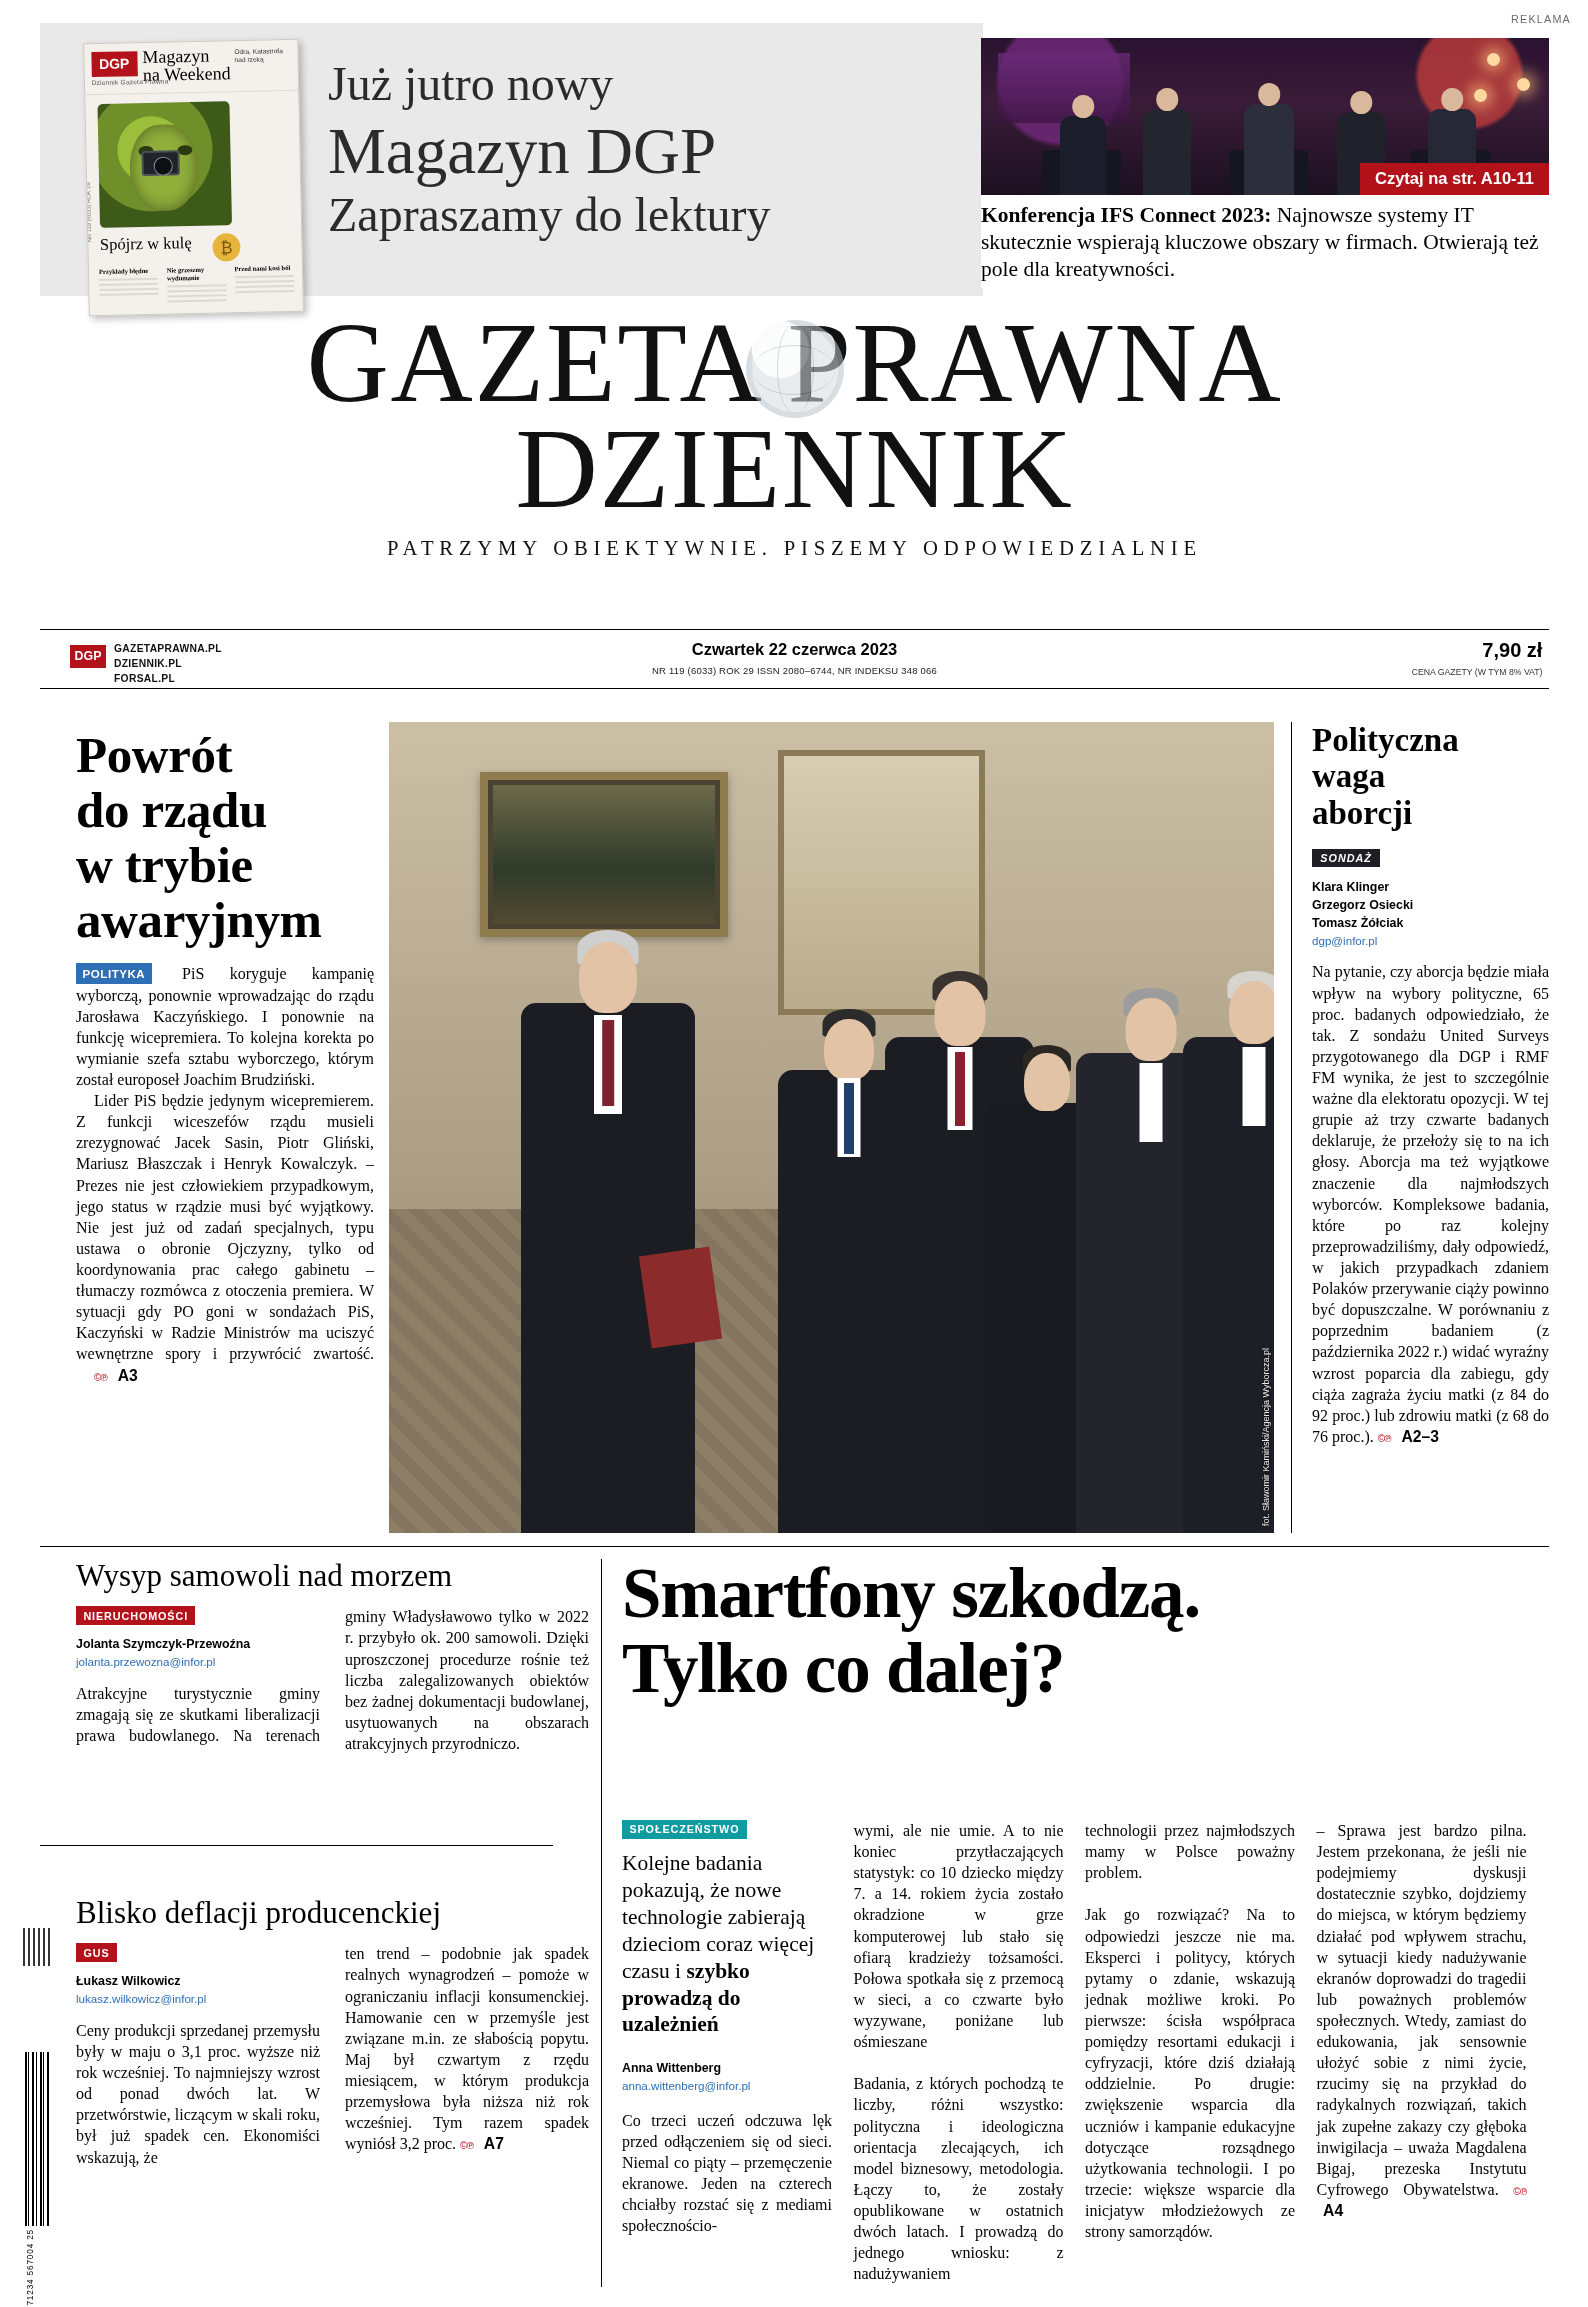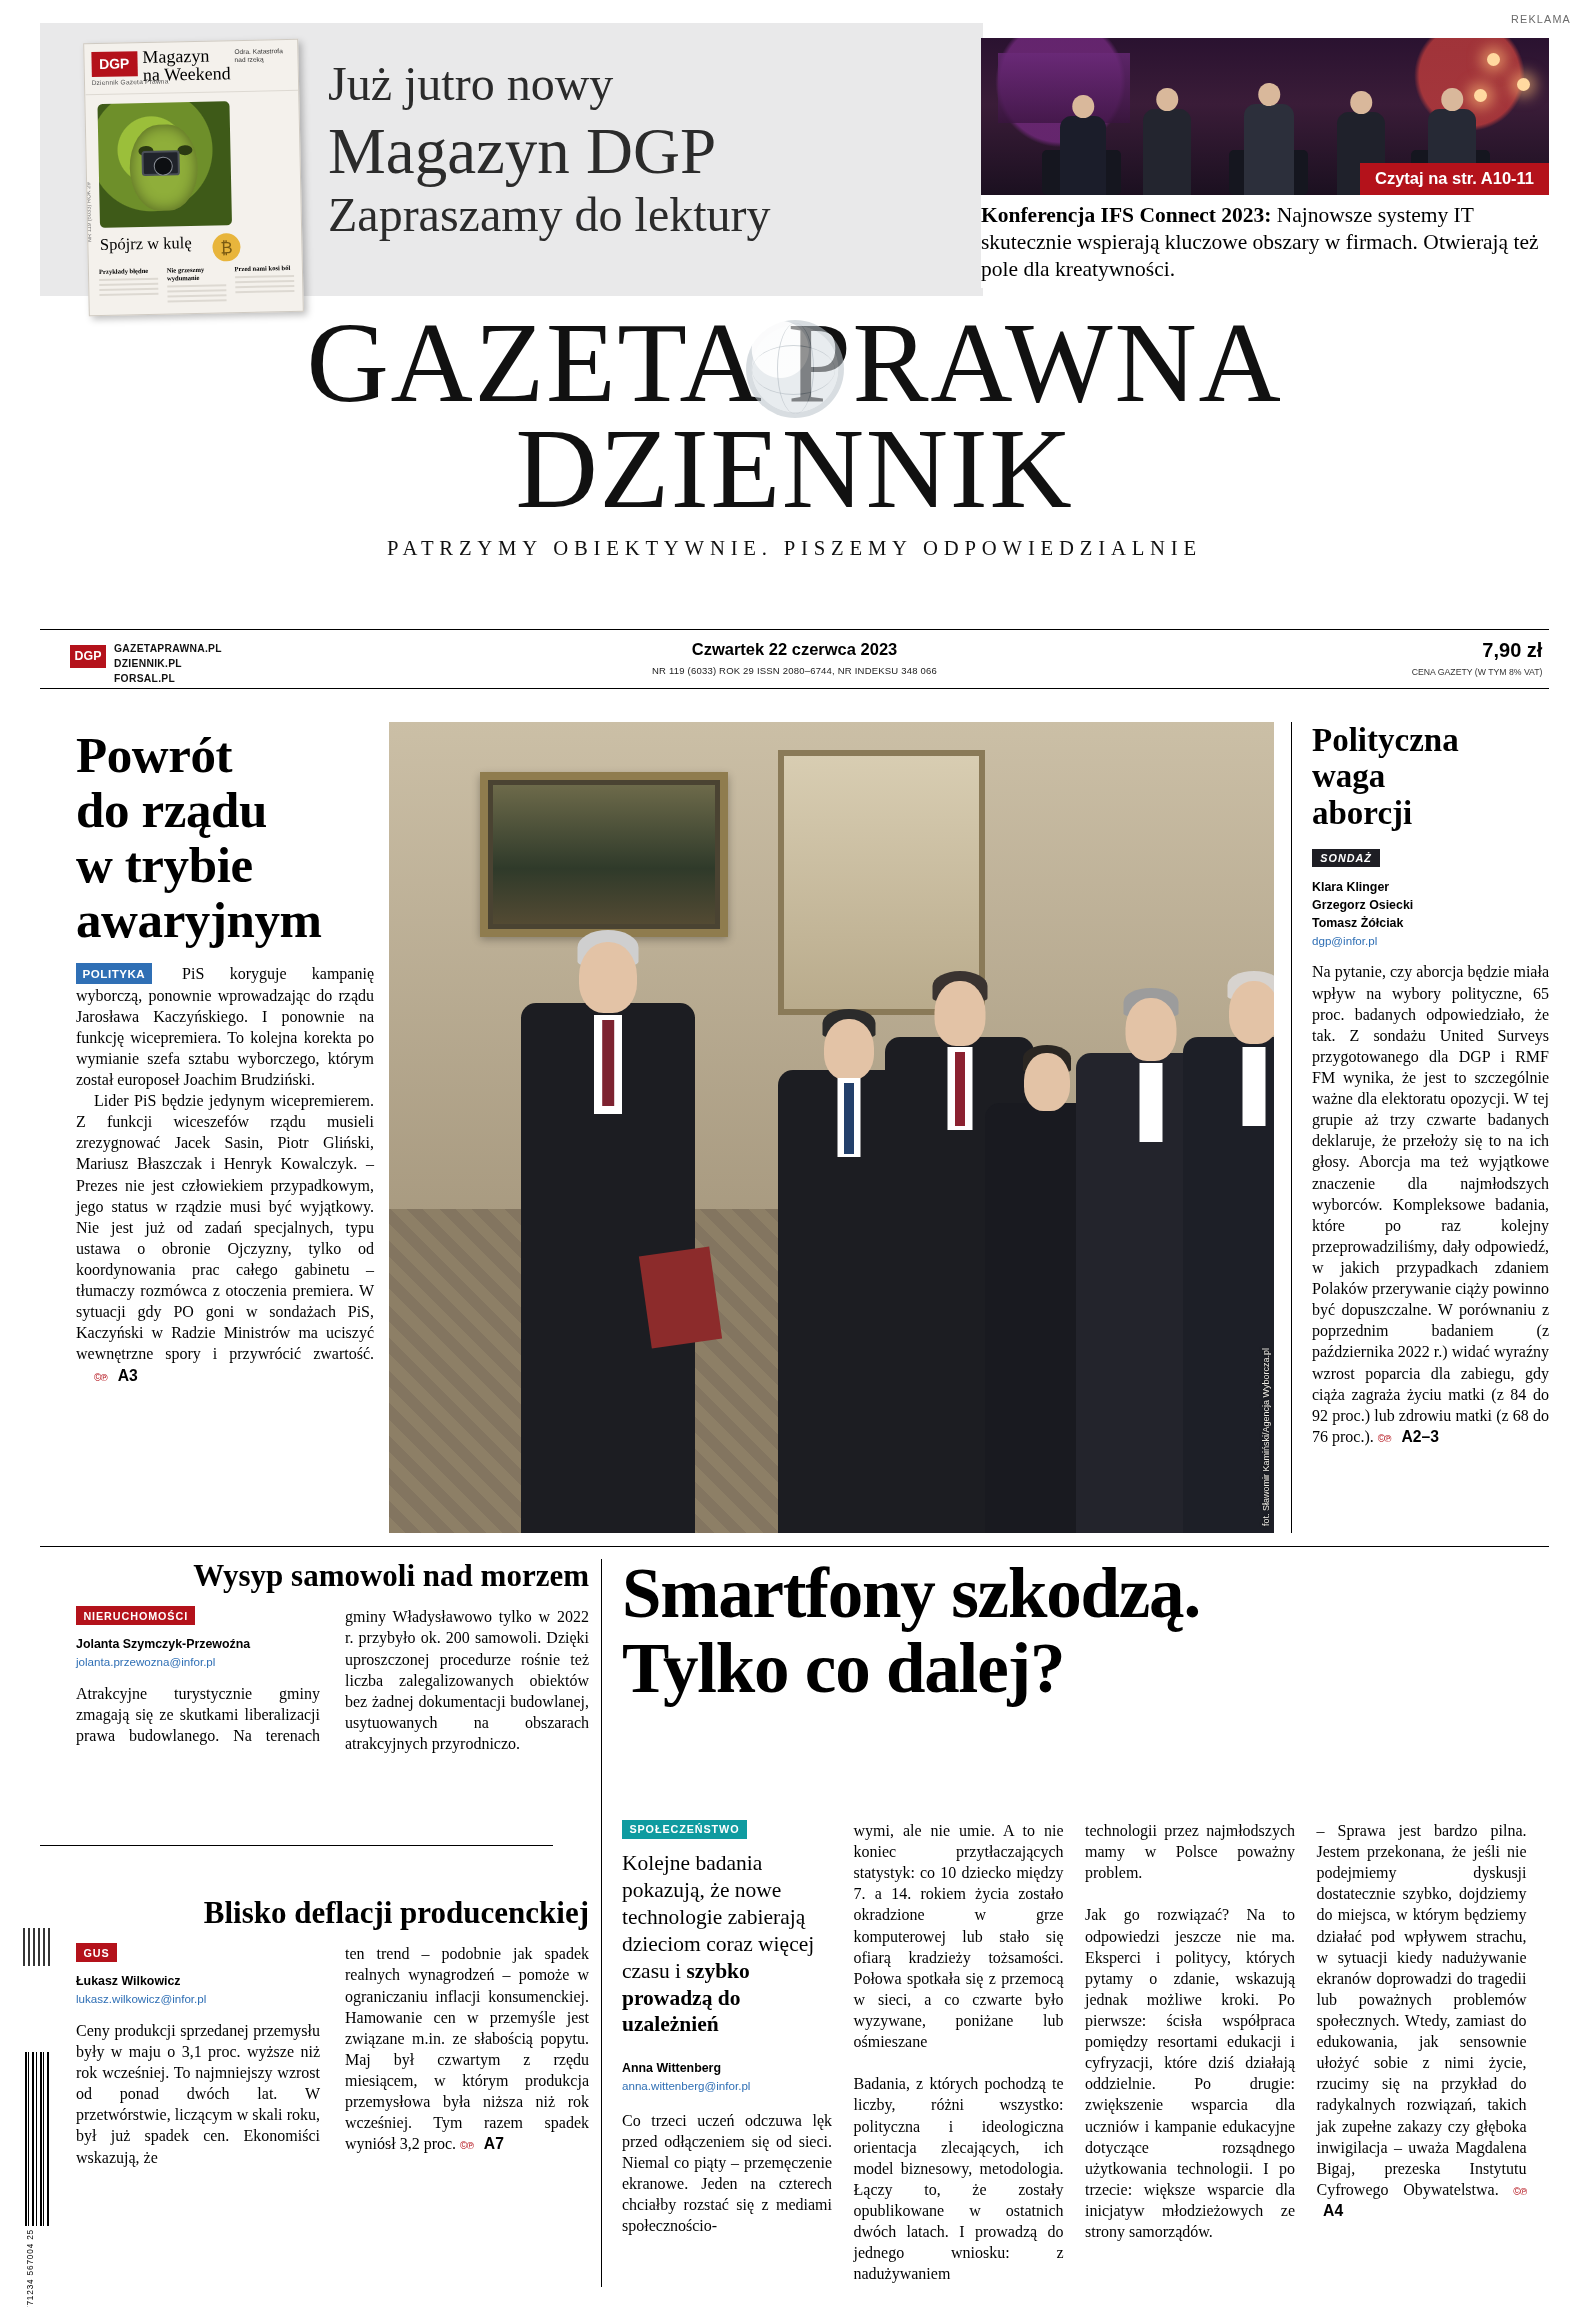--- a/index.html
+++ b/index.html
@@ -285,21 +285,21 @@
     text-align:justify; margin-top:11.6px;
   }
 
   
   .rule-c{ top:1546px; }
   .rule-d{ top:1845px; left:40px; width:513px; }
 
   
   .blk-wysyp{ position:absolute; left:76px; top:1559px; width:513px; }
   .h2{
-    font-family:"Liberation Serif", serif; font-weight:bold; font-size:31px; line-height:1.1;text-align:right;
+    font-family:"Liberation Serif", serif; font-weight:normal; font-size:31px; line-height:1.1;
   }
   .twocol{
     column-count:2; column-gap:25px; margin-top:13.2px;
   }
   .twocol .body-text{ margin-top:0; }
   .pill-red{
     display:inline-block; background:#b4121b; color:#fff;
     font-family:"Liberation Sans", sans-serif; font-size:10.8px; font-weight:bold;
     letter-spacing:0.9px; padding:3.3px 7.4px;
   }

